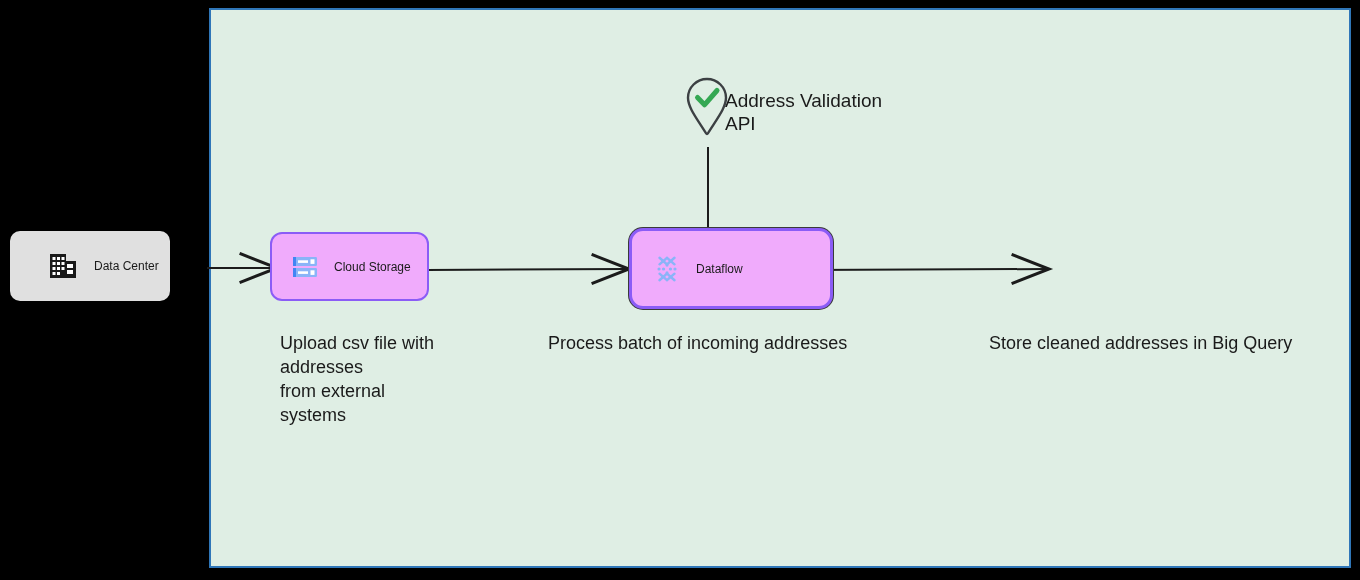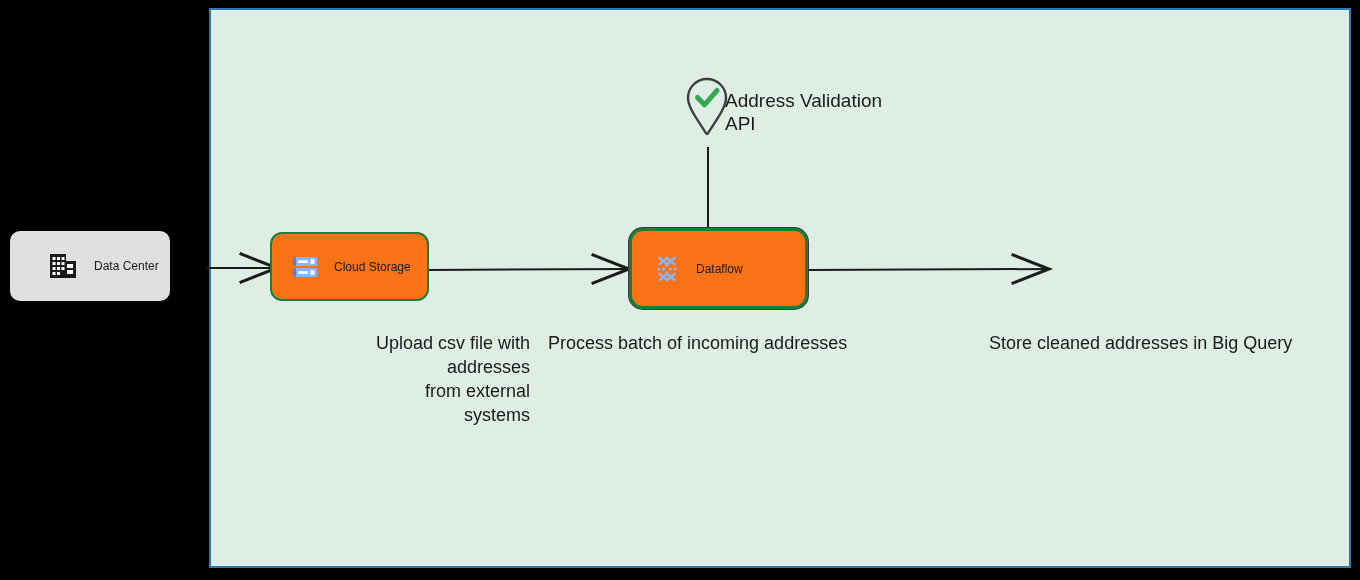--- a/index.html
+++ b/index.html
@@ -34,22 +34,22 @@
     box-sizing: border-box;
     box-shadow: 3px 3px 0 rgba(0,0,0,0.55);
   }
 
   
   .node {
     position: absolute;
     box-sizing: border-box;
     display: flex;
     align-items: center;
-    background: #f97316;
-    border: 2px solid #15803d;
+    background: #f0abfc;
+    border: 2px solid #8b5cf6;
     border-radius: 12px;
   }
   .node .node-icon {
     flex: 0 0 auto;
     display: flex;
     align-items: center;
     justify-content: center;
   }
   .node .node-label {
     font-size: 12px;
@@ -77,21 +77,21 @@
     width: 159px;
     height: 69px;
     padding-left: 18px;
   }
   .node-storage .node-label { margin-left: 14px; }
 
   
   .node-dataflow {
     left: 629px;
     top: 228px;
-    width: 179px;
+    width: 204px;
     height: 81px;
     border-width: 3px;
     border-radius: 14px;
     padding-left: 20px;
     box-shadow: 0 0 0 1px #3a3a3a;
   }
   .node-dataflow .node-label { margin-left: 14px; }
 
   
   .node-bigquery {
@@ -134,21 +134,21 @@
   }
 
   
   .caption {
     position: absolute;
     font-size: 18px;
     line-height: 24px;
     color: #1a1a1a;
     white-space: pre-line;
   }
-  .caption-storage { left: 270px; top: 331px; width: 260px; text-align: right; }
+  .caption-storage { left: 280px; top: 331px; width: 260px; }
   .caption-dataflow { left: 541px; top: 331px; width: 400px; margin-left: 7px; }
   .caption-bigquery { left: 989px; top: 331px; width: 400px; }
 </style>
 </head>
 <body>
 
 <div id="canvas">
 
   <div class="region-panel"></div>
 

